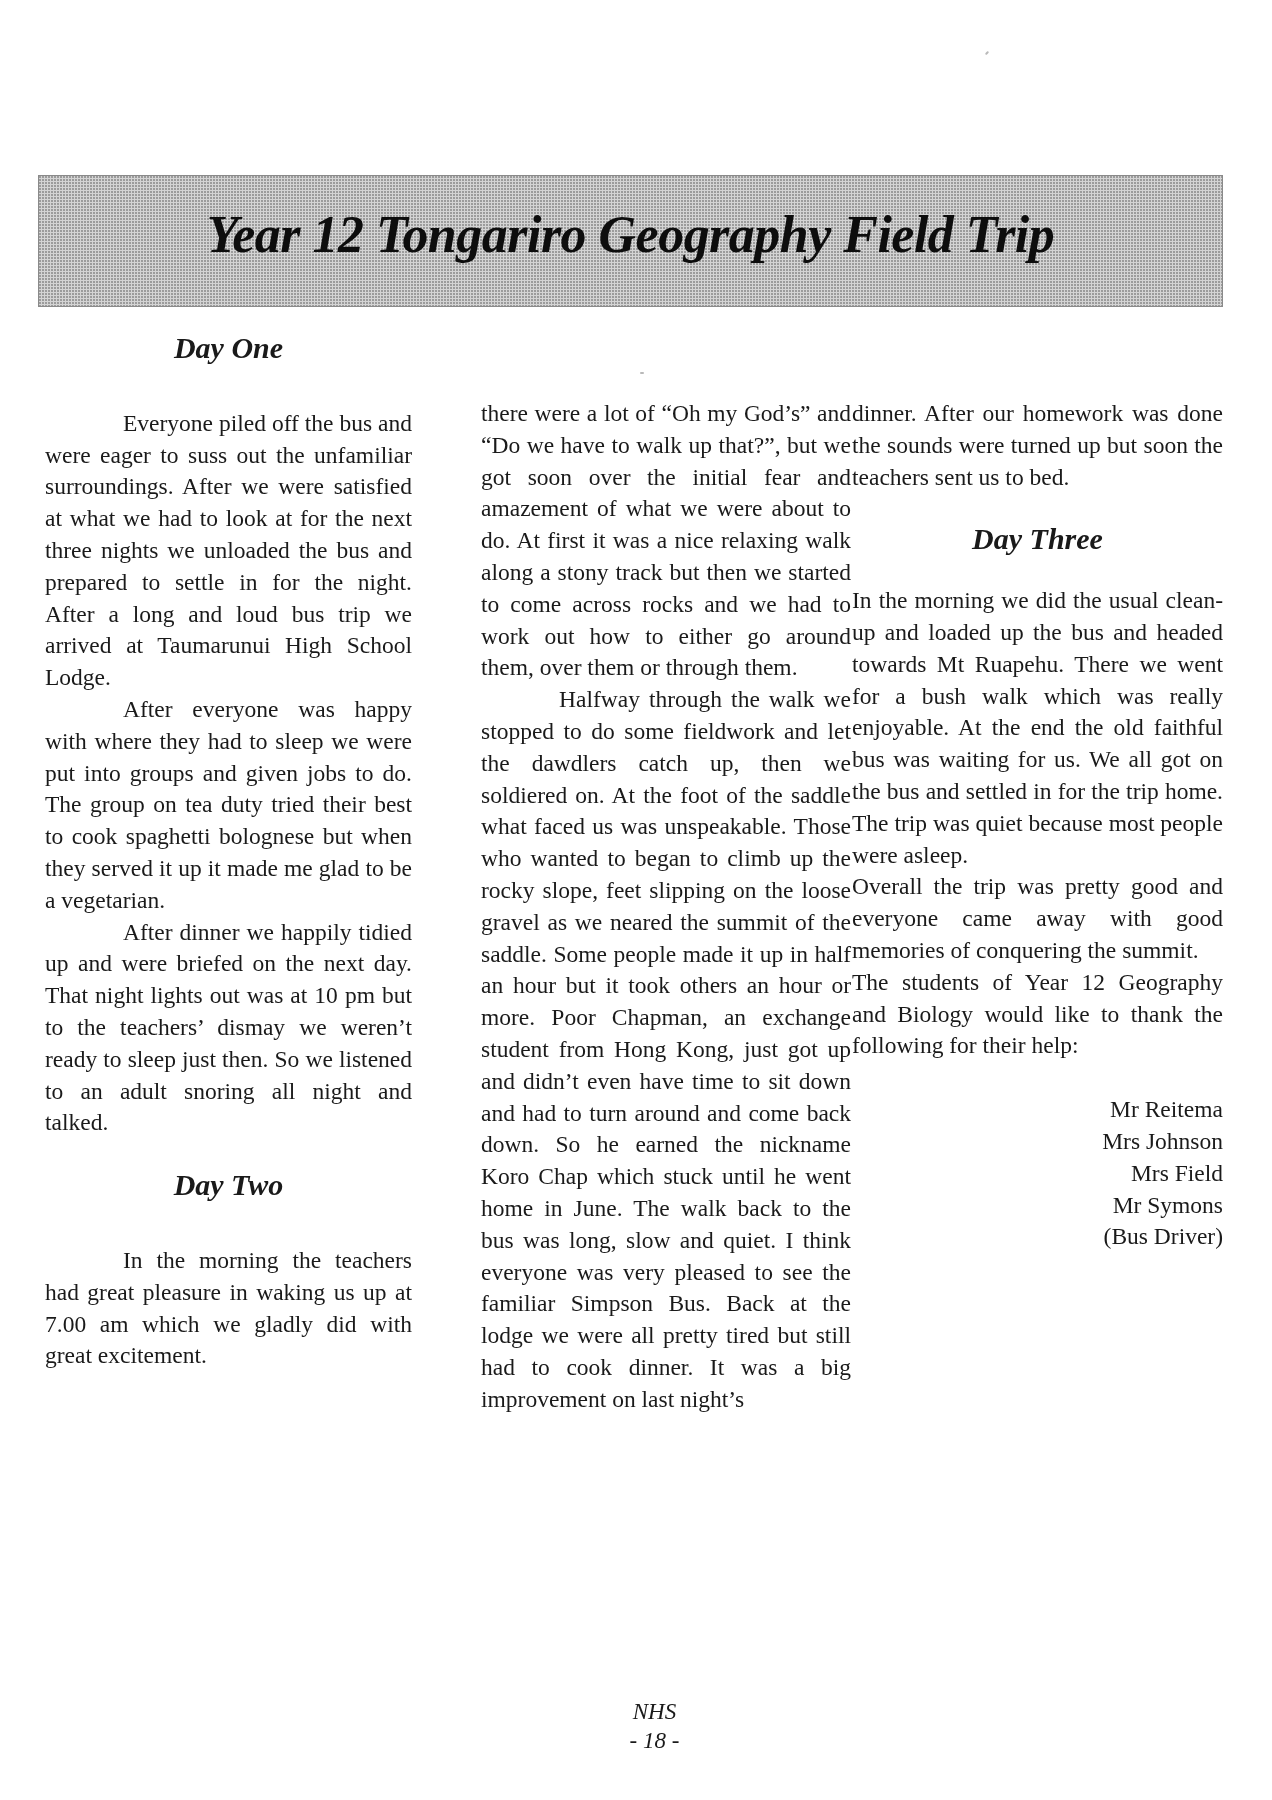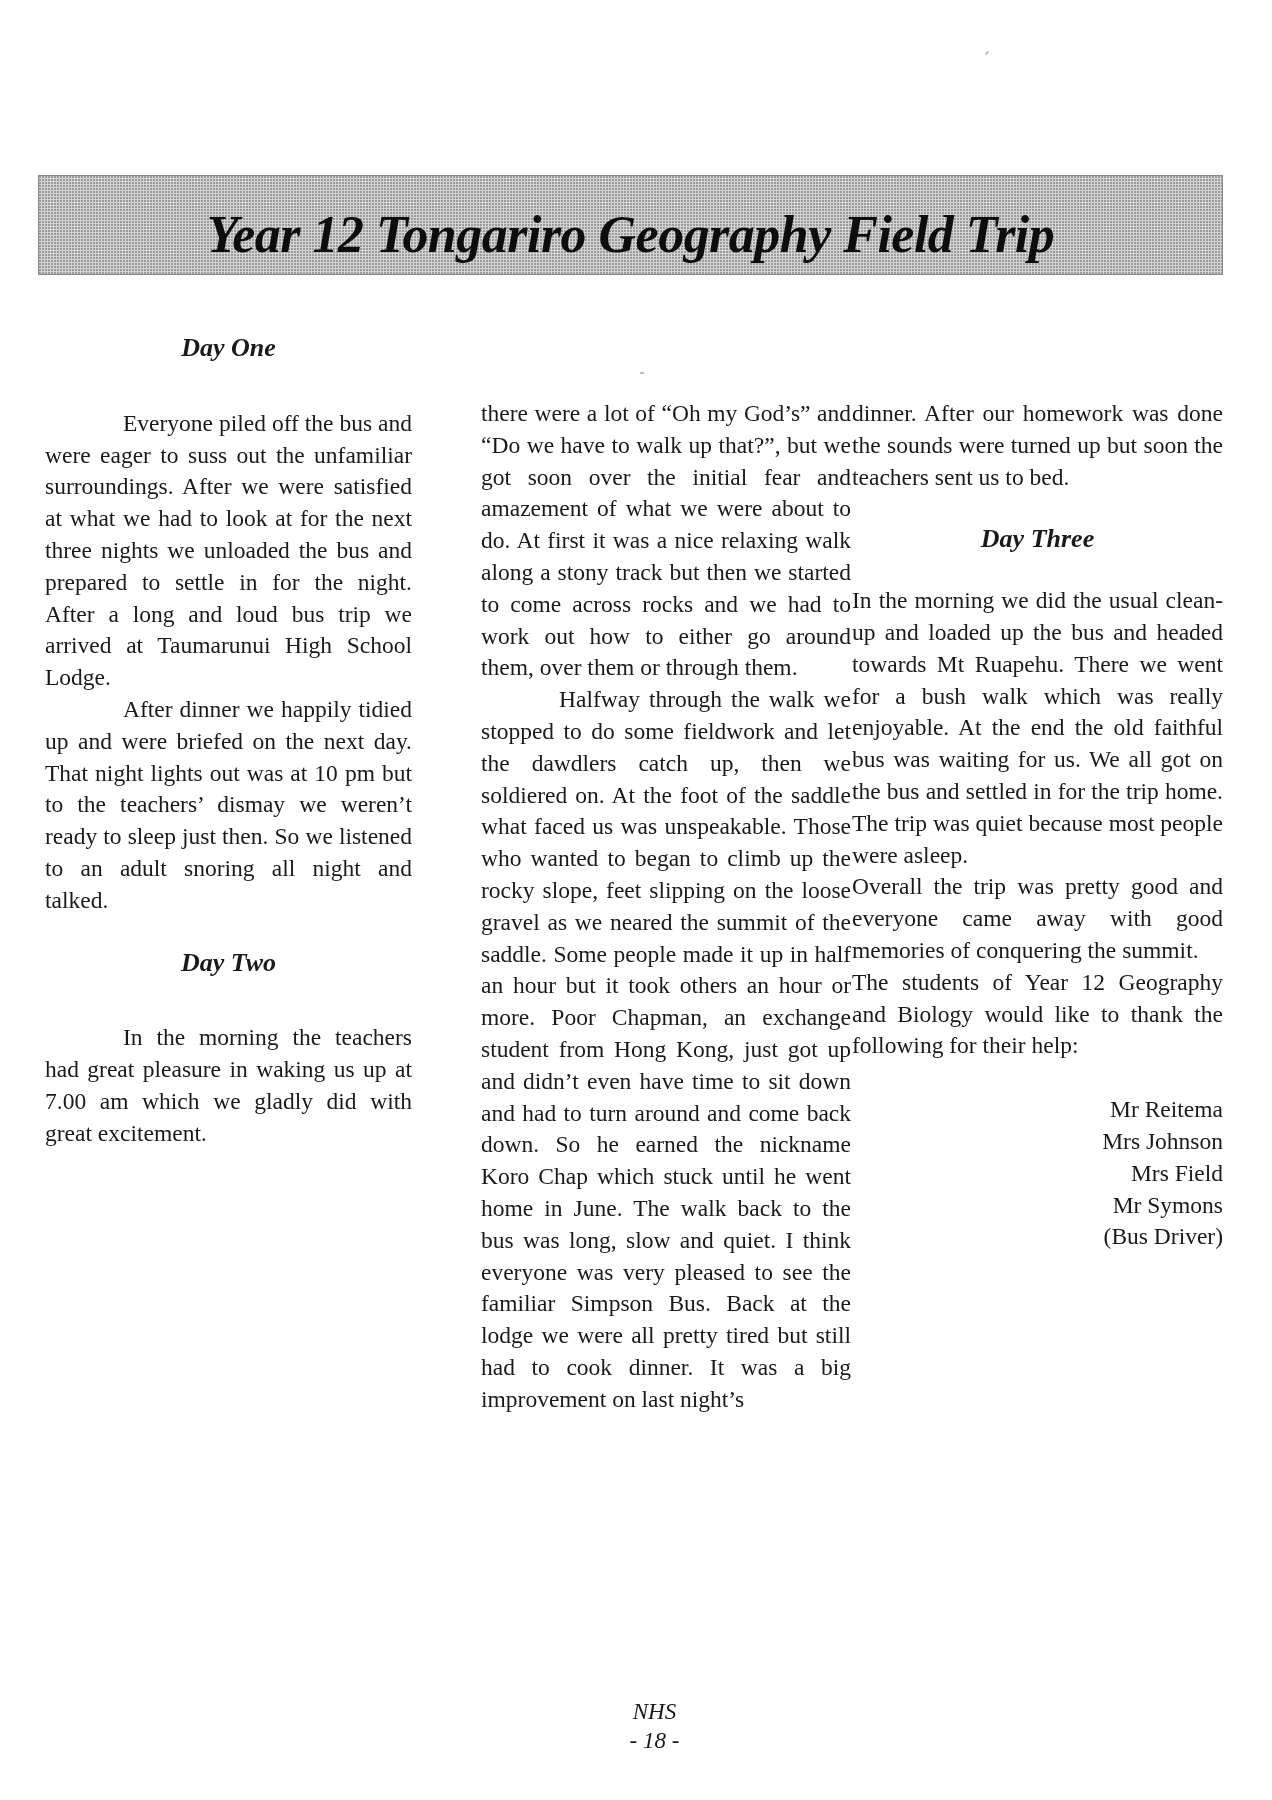--- a/index.html
+++ b/index.html
@@ -2,21 +2,21 @@
 <html><head>
   <meta charset="utf-8">
   <style>
     html, body { margin: 0; padding: 0; background: #ffffff; }
     body {
       width: 1272px; height: 1800px; position: relative; overflow: hidden;
       font-family: "Liberation Serif", "DejaVu Serif", serif;
       color: #1a1a1a;
     }
     .banner {
-      position: absolute; left: 38px; top: 175px; width: 1185px; height: 100px;
+      position: absolute; left: 38px; top: 175px; width: 1185px; height: 132px;
       border: 1px solid #8a8a8a;
       background-color: #d4d4d4;
       background-image:
         radial-gradient(circle at 1px 1px, #9a9a9a 0.7px, transparent 0.9px);
       background-size: 3px 3px;
       box-sizing: border-box;
     }
     .banner-title {
       position: absolute; left: 0; right: 0; top: 28px;
       text-align: center;
@@ -28,21 +28,21 @@
     }
     .col {
       position: absolute; top: 320px;
       font-size: 23.5px; line-height: 31.8px;
     }
     .col1 { left: 45px; width: 367px; }
     .col2 { left: 448px; width: 370px; top: 398px; margin-left: 33px; }
     .col3 { left: 852px; width: 371px; top: 398px; }
     .heading {
       text-align: center; font-weight: bold; font-style: italic;
-      font-size: 26px; margin: 0;
+      font-size: 30px; margin: 0;
     }
     .col1 .heading.first { margin-top: 12px; margin-bottom: 44px; }
     .heading.mid { margin-top: 30px; margin-bottom: 44px; }
     .col3 .heading.mid { margin-top: 30px; margin-bottom: 30px; }
     p { margin: 0; text-align: justify; text-align-last: left; }
     p.indent { text-indent: 78px; }
     p.spaced { letter-spacing: 4.5px; }
     .thanks { text-align: right; margin-top: 32px; }
     .thanks div { line-height: 31.8px; }
     .footer {
@@ -54,20 +54,21 @@
 </head>
 <body>
 
 <div class="banner">
   <div class="banner-title">Year 12 Tongariro Geography Field Trip</div>
 </div>
 
 <div class="col col1">
   <h2 class="heading first">Day One</h2>
   <p class="indent">Everyone piled off the bus and were eager to suss out the unfamiliar surroundings.  After we were satisfied at what we had to look at for the next three nights we unloaded the bus and prepared to settle in for the night. After a long and loud bus trip we arrived at Taumarunui High School Lodge.</p>
+  <p class="indent">After everyone was happy with where they had to sleep we were put into groups and given jobs to do.  The group on tea duty tried their best to cook spaghetti bolognese but when they served it up it made me glad to be a vegetarian.</p>
   <p class="indent">After dinner we happily tidied up and were briefed on the next day.  That night lights out was at 10 pm but to the teachers’ dismay we weren’t ready to sleep just then.  So we listened to an adult snoring all night and talked.</p>
   <h2 class="heading mid">Day Two</h2>
   <p class="indent">In the morning the teachers had great pleasure in waking us up at 7.00 am which we gladly did with great excitement.</p>
 </div>
 
 <div class="col col2">
   <p>there were a lot of “Oh my God’s” and “Do we have to walk up that?”, but we got soon over the initial fear and amazement of what we were about to do.  At first it was a nice relaxing walk along a stony track but then we started to come across rocks and we had to work out how to either go around them, over them or through them.</p>
   <p class="indent">Halfway through the walk we stopped to do some fieldwork and let the dawdlers  catch up, then we soldiered on.  At the foot of the saddle what faced us was unspeakable.  Those who wanted to began to climb up the rocky slope, feet slipping on the loose gravel as we neared the summit of the saddle.  Some people made it up in half an hour but it took others an hour or more.  Poor Chapman, an exchange student from Hong Kong, just got up and didn’t even have time to sit down and had to turn around and come back down.  So he earned the nickname Koro Chap which stuck until he went home in June.  The walk back to the bus was long, slow and quiet.  I think everyone was very pleased to see the familiar Simpson Bus.  Back at the lodge we were all pretty tired but still had to cook dinner.  It was a big improvement on last night’s</p>
 </div>
 

